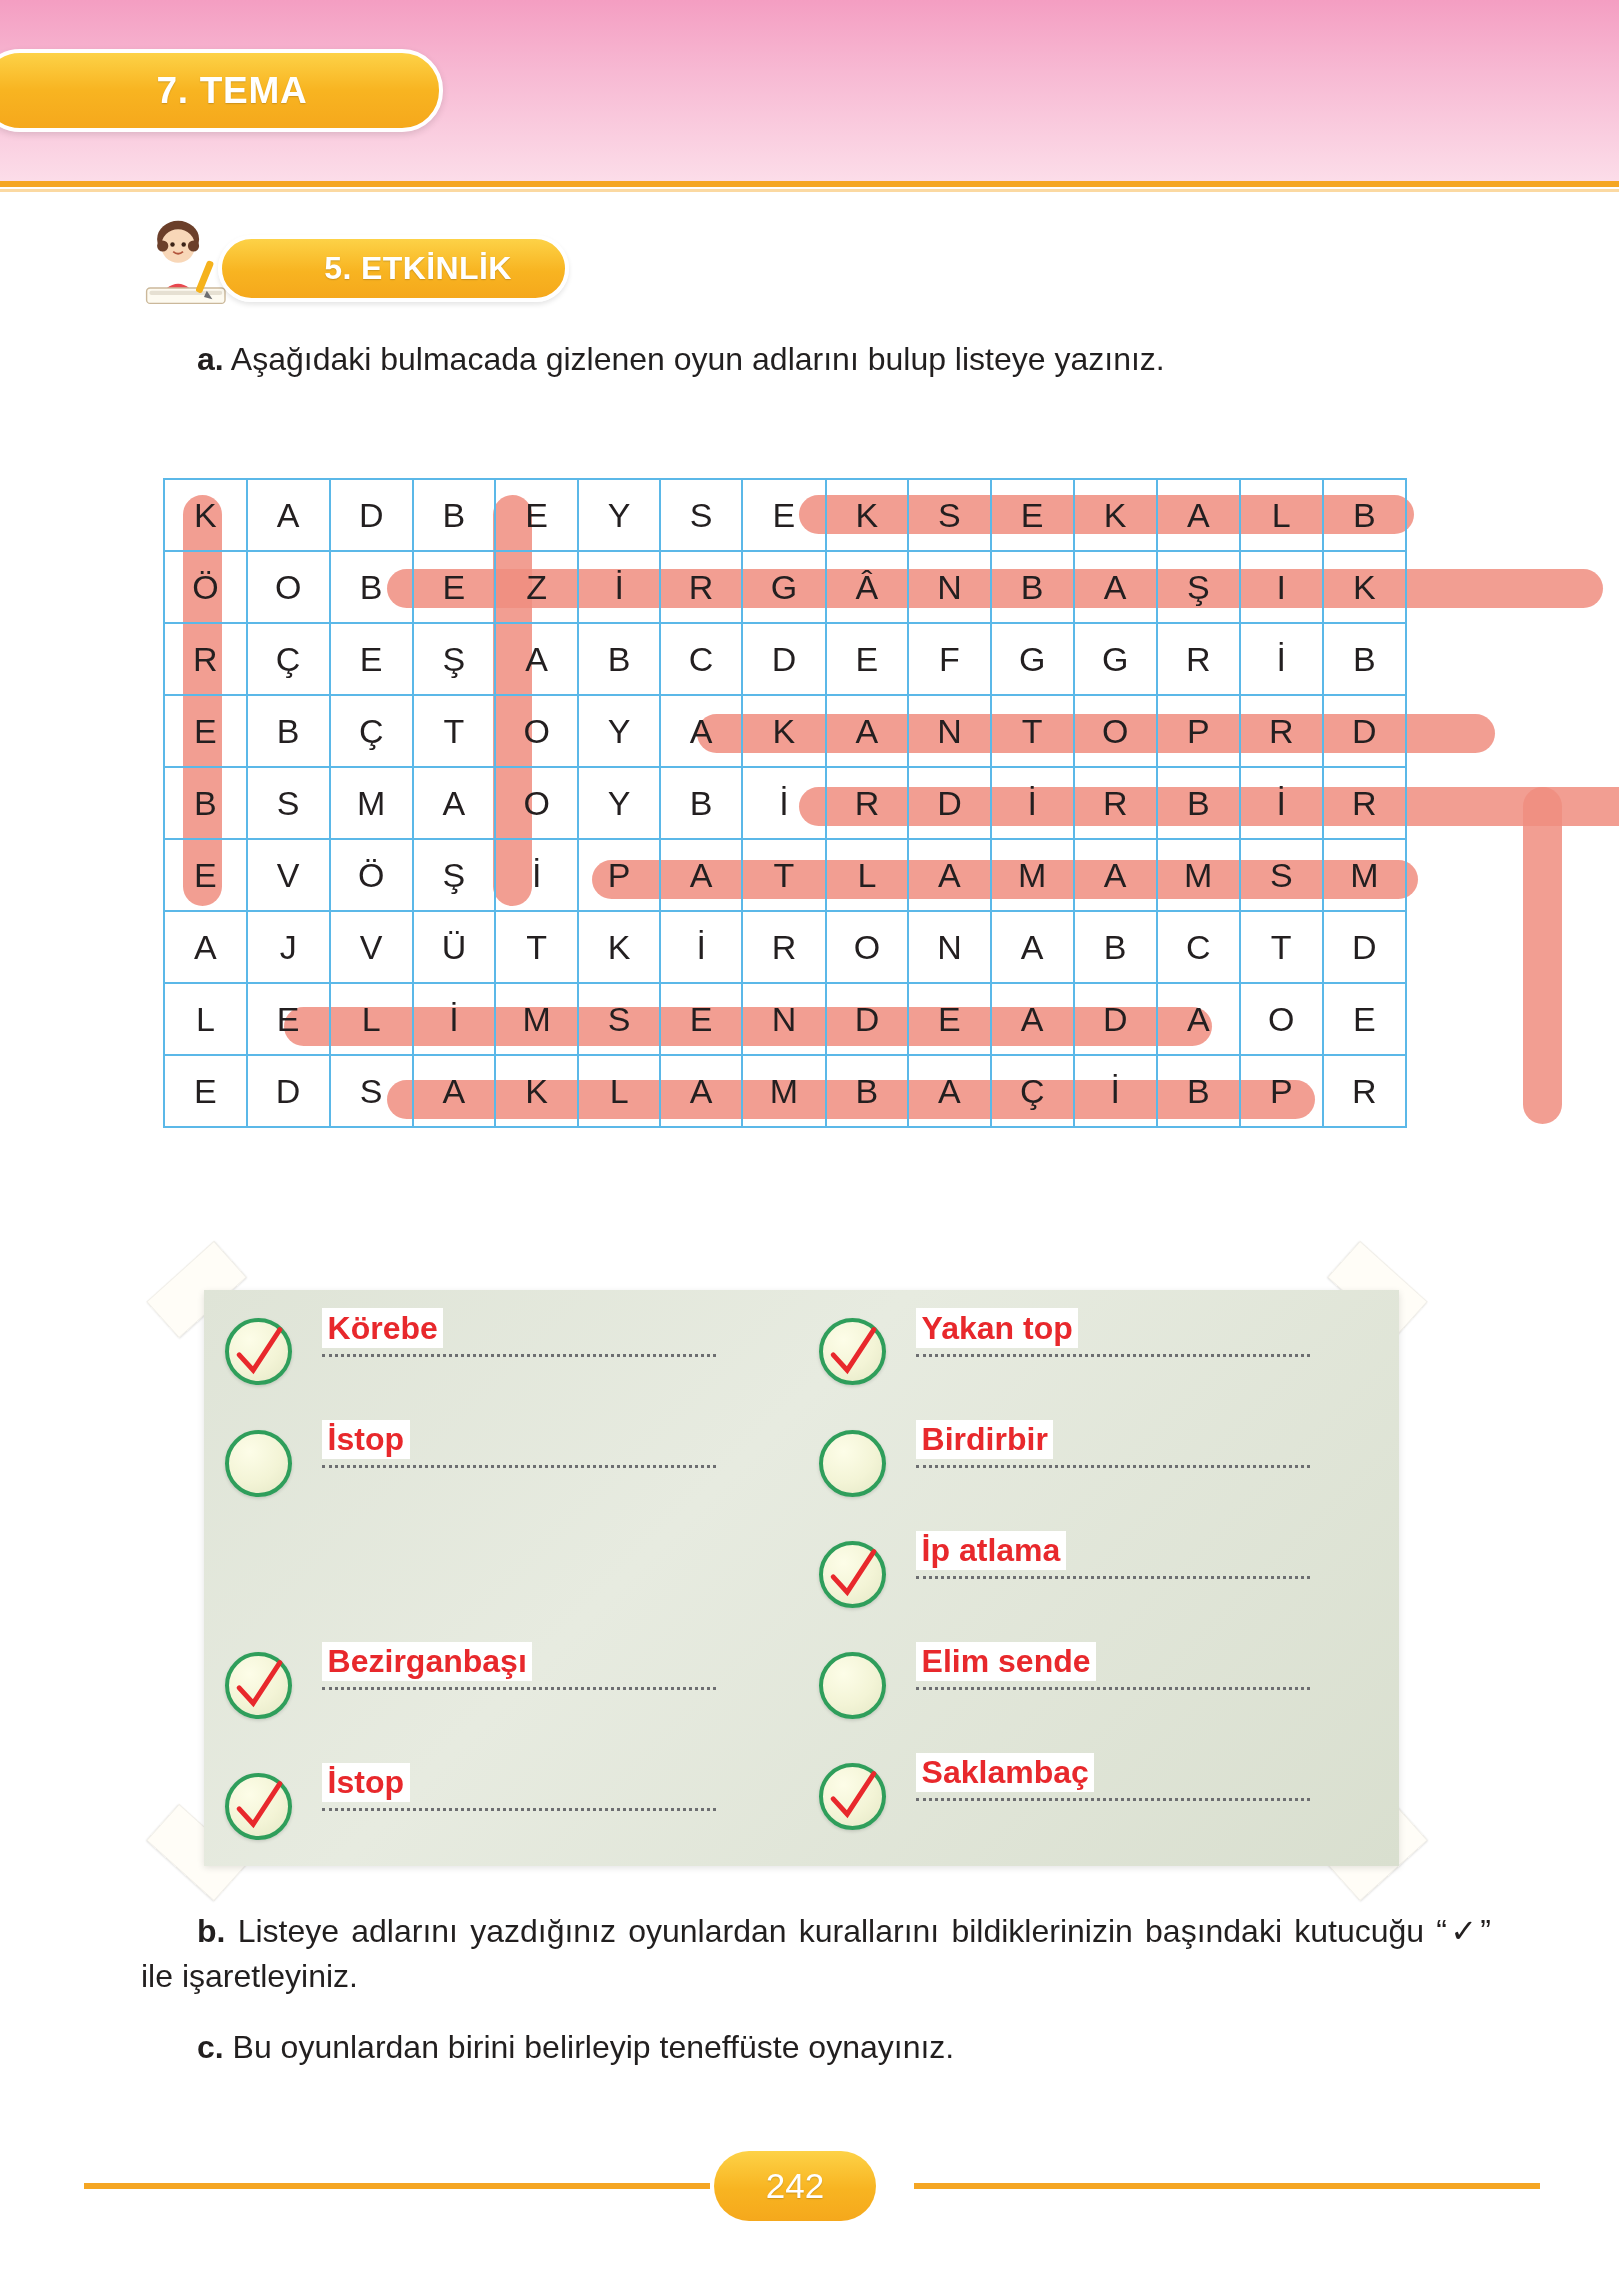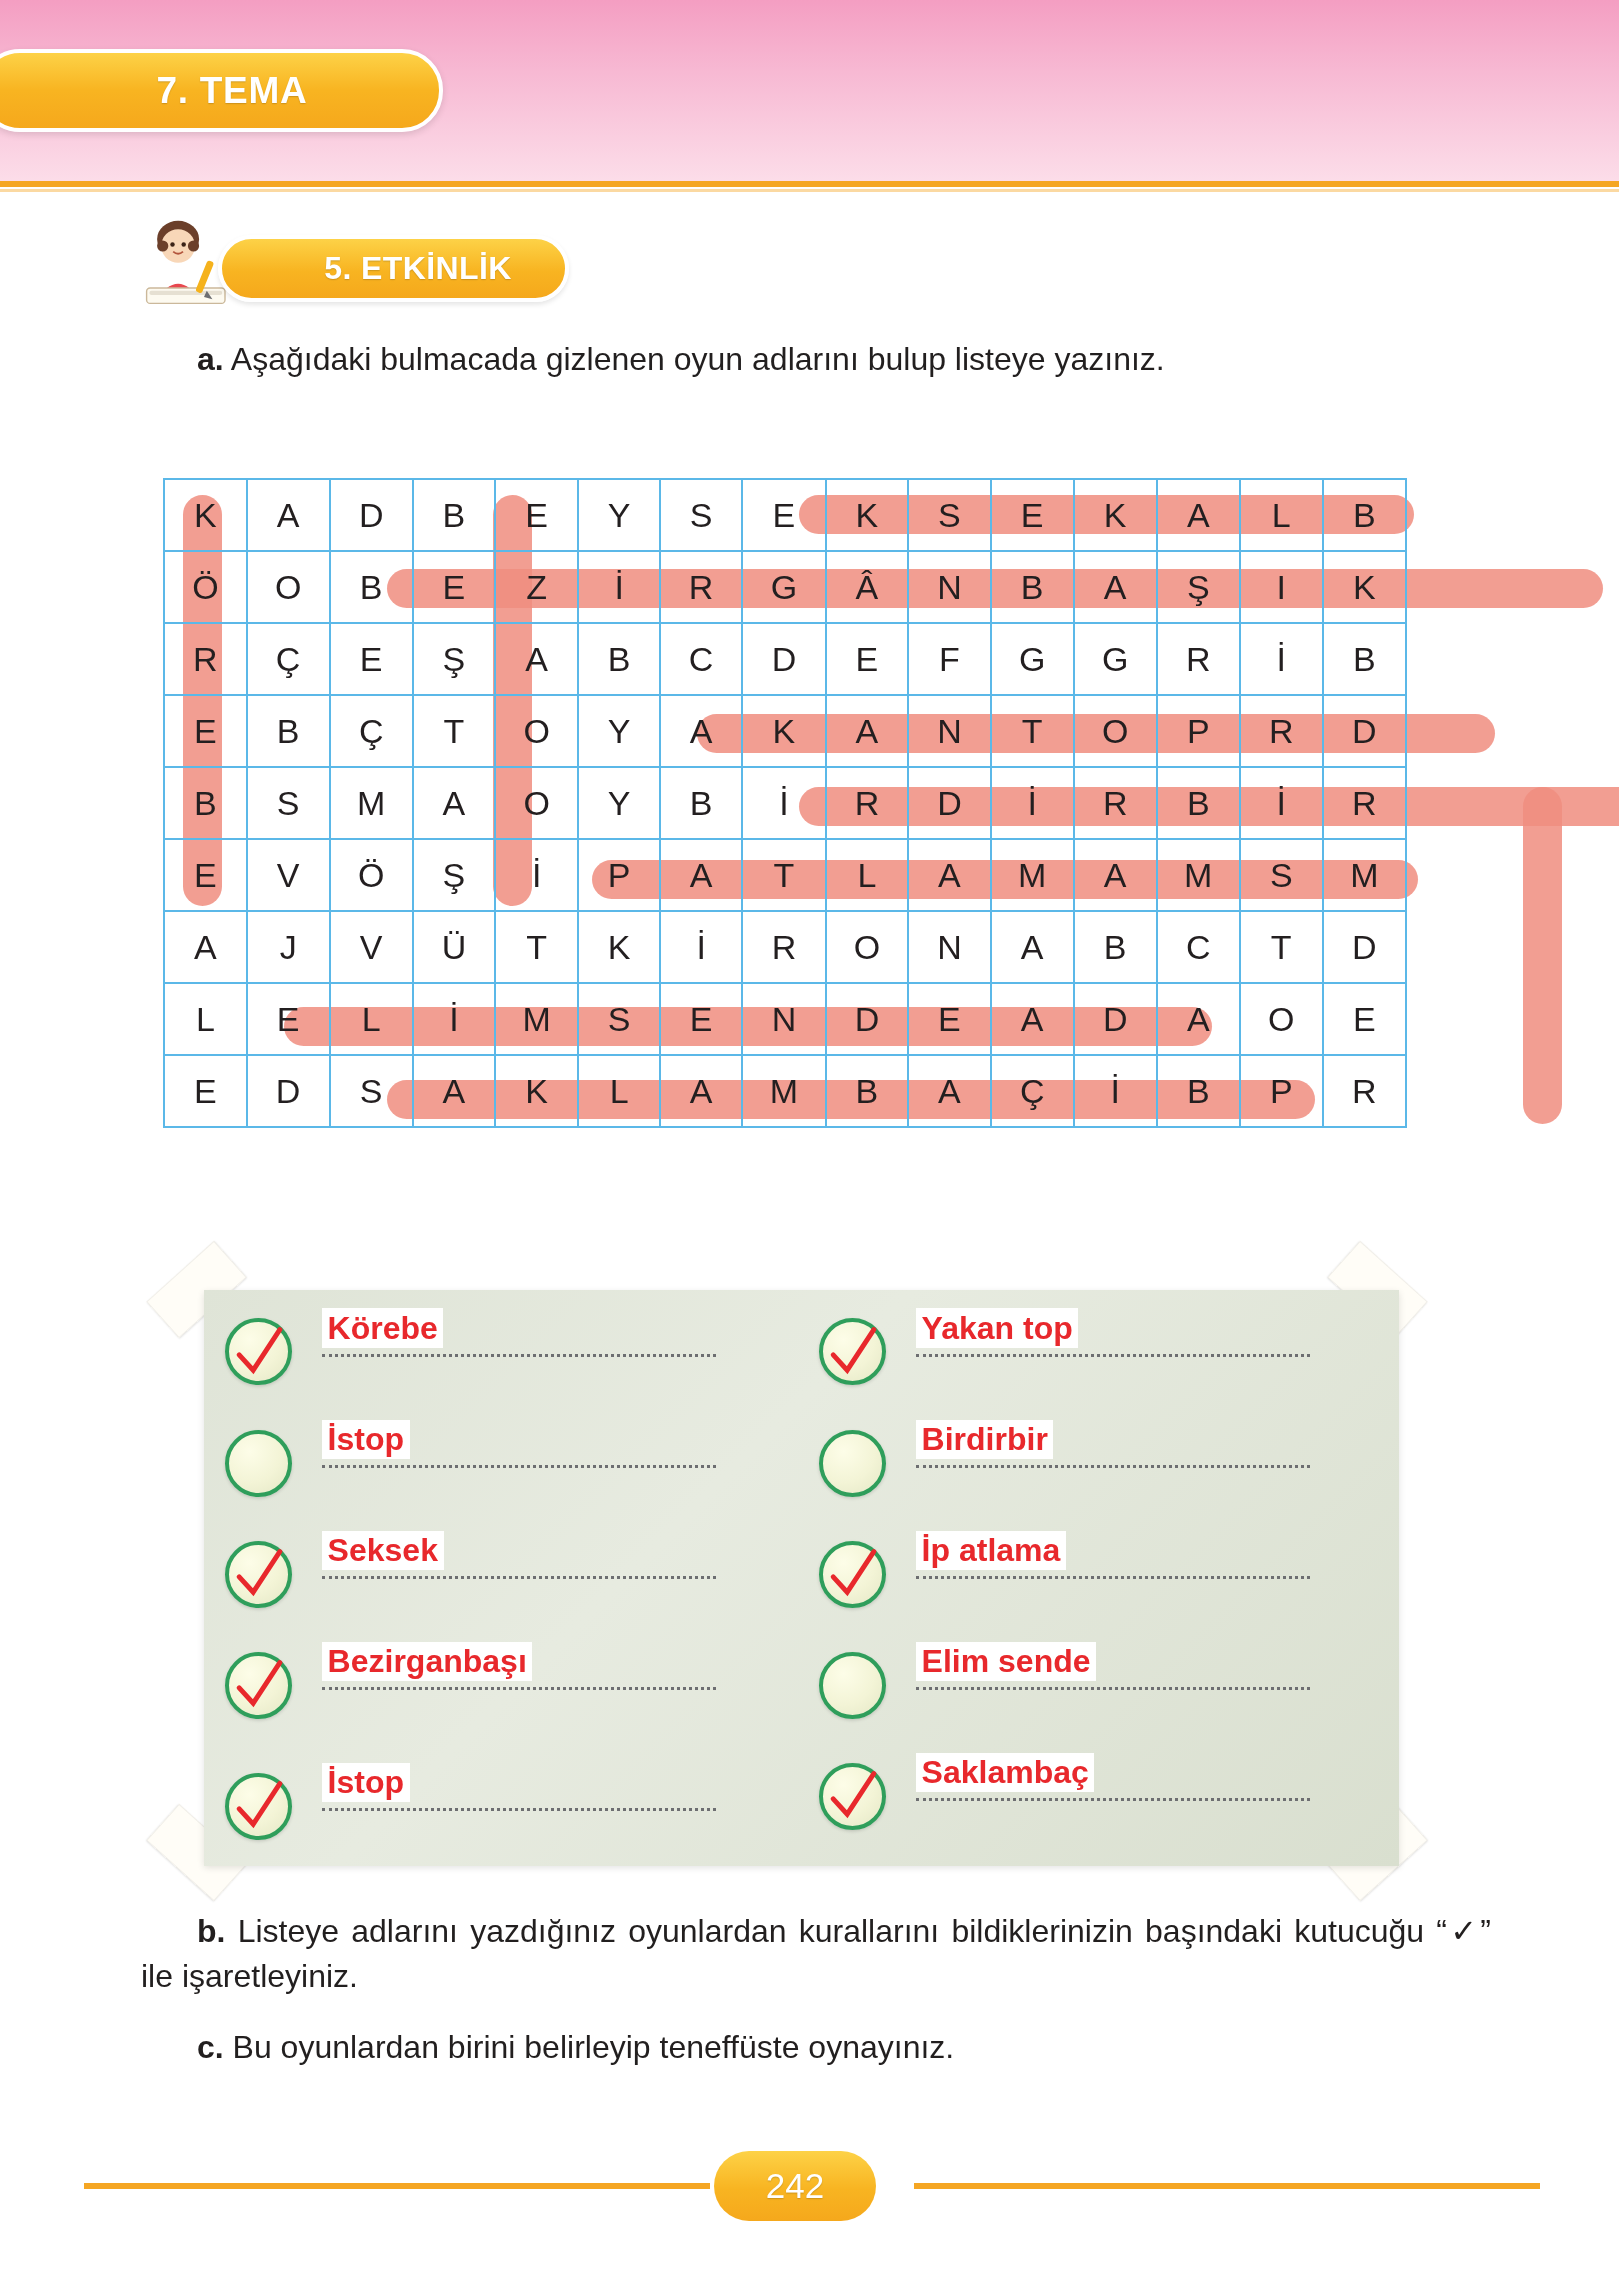--- a/index.html
+++ b/index.html
@@ -461,30 +461,20 @@
           </svg>
         </div>
         <div class="word">Körebe</div>
         <div class="dots"></div>
       </div>
       <div class="ans-item" style="left: 0px; top: 124px;">
         <div class="circle"></div>
         <div class="word">İstop</div>
         <div class="dots"></div>
       </div>
-      <div class="ans-item" style="left: 0px; top: 235px;">
-        <div class="circle"></div>
-        <div style="position: absolute; left: 0px; top: 0px;">
-          <svg class="tick" viewBox="0 0 70 80">
-            <path d="M6 44 L26 66 L64 8" stroke="#e8282c" stroke-width="7" fill="none" stroke-linecap="round"></path>
-          </svg>
-        </div>
-        <div class="word">Seksek</div>
-        <div class="dots"></div>
-      </div>
       <div class="ans-item" style="left: 0px; top: 346px;">
         <div class="circle"></div>
         <div style="position: absolute; left: 0px; top: 0px;">
           <svg class="tick" viewBox="0 0 70 80">
             <path d="M6 44 L26 66 L64 8" stroke="#e8282c" stroke-width="7" fill="none" stroke-linecap="round"></path>
           </svg>
         </div>
         <div class="word">Bezirganbaşı</div>
         <div class="dots"></div>
       </div>

